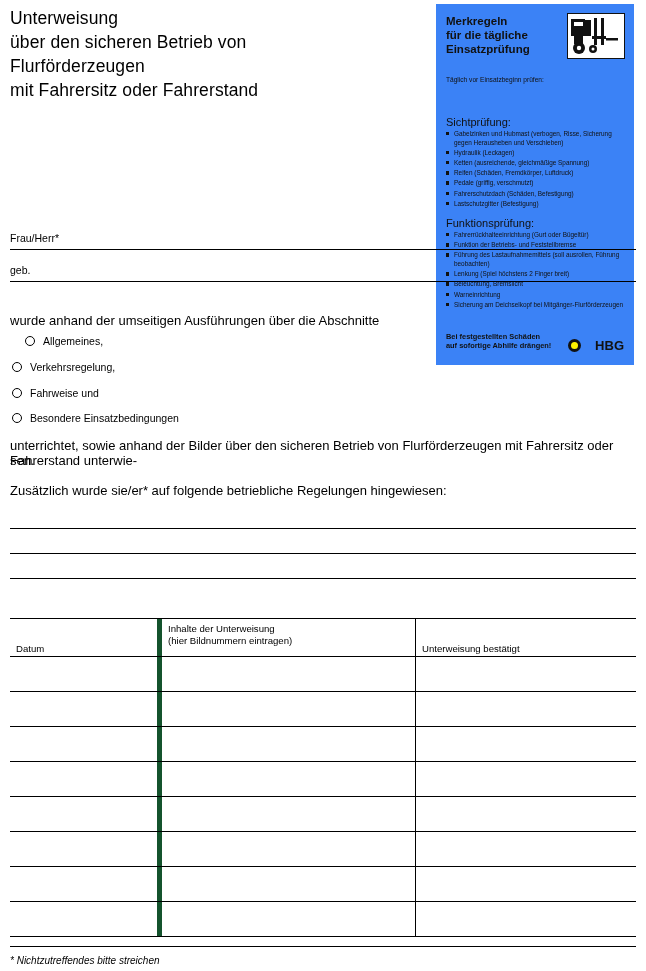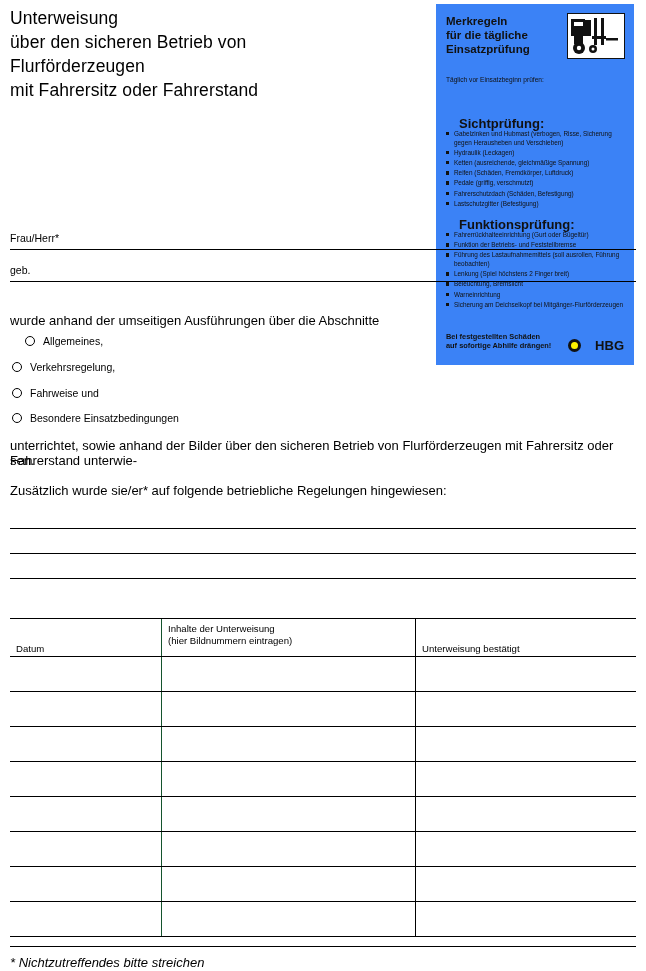--- a/index.html
+++ b/index.html
@@ -67,24 +67,23 @@
   .card-sub {
     position: absolute;
     left: 10px;
     top: 72px;
     font-size: 6.6px;
     color: #111;
   }
   .sec-title {
     position: absolute;
     left: 10px;
-    font-size: 13px;
-    font-weight: bold;
-    color: #111;
-    margin-left: 13px;
+    font-size: 11px;
+    font-weight: normal;
+    color: #111;
   }
   .bullets {
     position: absolute;
     left: 10px;
     width: 180px;
     font-size: 6.4px;
     line-height: 8.6px;
     color: #111;
   }
   .bullets .b {
@@ -183,31 +182,31 @@
     box-sizing: border-box;
   }
   .trow.head { height: 38px; }
   .trow.body { height: 35px; }
   .tc {
     box-sizing: border-box;
     padding: 4px 4px 0 6px;
     font-size: 9.6px;
     line-height: 11.5px;
   }
-  .c1 { width: 152px; border-right: 1px solid #14532d; }
+  .c1 { width: 152px; border-right: 5px solid #14532d; }
   .c2 { width: 254px; border-right: 1px solid #000; }
   .c3 { flex: 1; }
   .trow.head .c1 { display: flex; align-items: flex-end; padding-bottom: 2px; }
   .trow.head .c3 { display: flex; align-items: flex-end; padding-bottom: 2px; }
 
   .footnote {
     position: absolute;
     left: 10px;
     top: 955px;
-    font-size: 13px;
+    font-size: 10px;
     font-style: italic;
   }
   .footrule {
     position: absolute;
     left: 10px;
     top: 946px;
     width: 626px;
     border-top: 1px solid #000;
   }
 </style>

